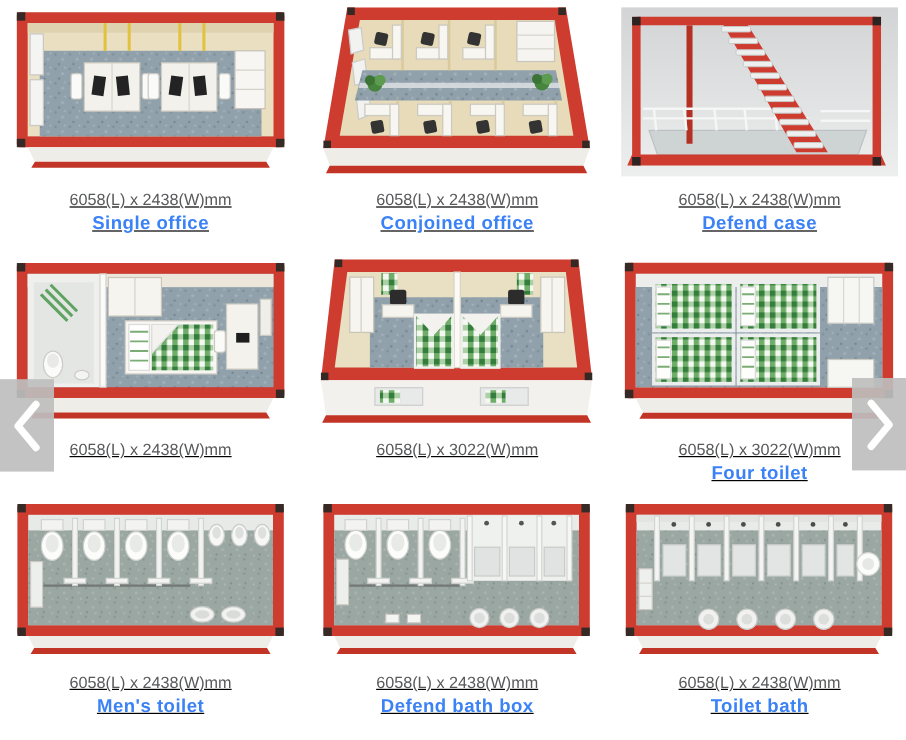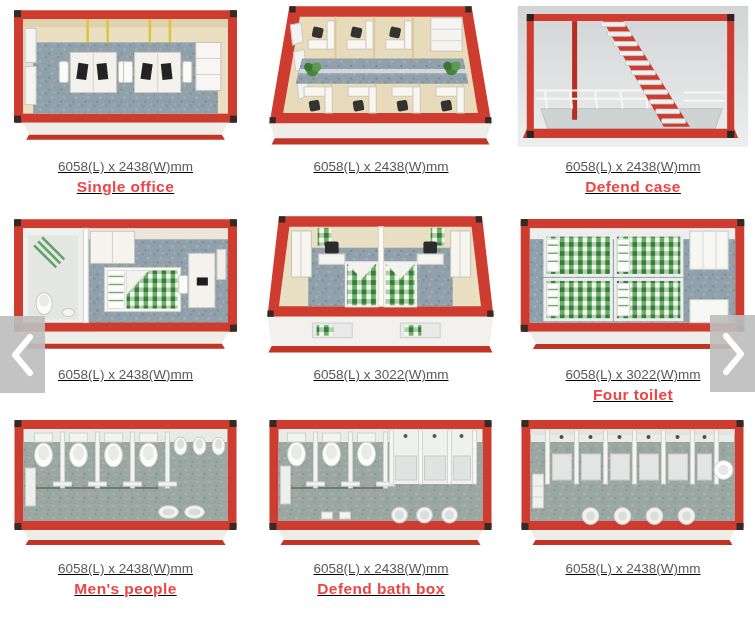--- a/index.html
+++ b/index.html
@@ -8,21 +8,21 @@
   .grid{display:grid;grid-template-columns:251px 260px 244px;grid-template-rows:206px 204px 207px;width:755px;height:617px;}
   .tile{display:flex;flex-direction:column;align-items:center;text-decoration:underline;}
   .tile.r1{padding-top:4px;}
   .tile.r2{padding-top:8px;}
   .tile.r3{padding-top:6px;}
   .art{height:150px;display:flex;align-items:center;justify-content:center;}
   .tile.r2 .art{height:148px;}
   .tile.r3 .art{height:140px;}
   .scene{display:block;}
   .dims{font-size:13.5px;color:#58595b;text-align:center;margin-top:4px;line-height:17px;}
-  .pname{font-size:15.5px;font-weight:bold;color:#ef4444;text-align:center;letter-spacing:.4px;margin-top:2px;line-height:20px;}
+  .pname{font-size:15.5px;font-weight:bold;color:#3b82f6;text-align:center;letter-spacing:.4px;margin-top:2px;line-height:20px;}
   .navbtn{position:absolute;width:45px;height:77px;background:rgba(190,190,190,.92);border:none;display:flex;align-items:center;justify-content:center;cursor:pointer;padding:0;}
   .navbtn.prev{left:0;top:316px;}
   .navbtn.next{right:0;top:315px;}
 </style>
 </head>
 <body>
 
 <svg width="0" height="0" style="position:absolute">
   <defs>
     <pattern id="gingham" width="9" height="9" patternUnits="userSpaceOnUse">
@@ -157,20 +157,21 @@
           <rect x="30" y="2" width="6" height="6" fill="#352925"></rect>
             <rect x="198" y="2" width="6" height="6" fill="#352925"></rect>
           <rect x="11" y="108" width="6" height="6" fill="#352925"></rect>
             <rect x="217" y="108" width="6" height="6" fill="#352925"></rect>
           <polygon points="11,114 223,114 218,128 16,128" fill="#efede8"></polygon>
           <polygon points="16,128 218,128 221,134 13,134" fill="#c23425"></polygon>
         </svg>
       </div>
       <figcaption style="margin:0">
         <div class="dims">6058(L) x 2438(W)mm</div>
+        <div class="pname">Conjoined office</div>
       </figcaption>
     </figure>
 
     <figure class="tile r1" style="margin:0">
       <div class="art">
         <svg class="scene" width="238" height="146" viewBox="0 0 235 145">
           <rect x="3" y="0" width="229" height="140" fill="url(#bgGrad)"></rect>
           <polygon points="26,102 206,102 199,122 33,122" fill="#ced3d4" stroke="#bcc1c2"></polygon>
           <rect x="57" y="15" width="5" height="98" fill="#b33023"></rect>
           <g stroke="#f5f6f5" stroke-width="2">
@@ -397,21 +398,21 @@
           <rect x="6" y="4" width="7" height="7" fill="#352a26"></rect>
             <rect x="221" y="4" width="7" height="7" fill="#352a26"></rect>
           <rect x="6" y="107" width="7" height="7" fill="#352a26"></rect>
             <rect x="221" y="107" width="7" height="7" fill="#352a26"></rect>
           <polygon points="15,114 219,114 214,124 20,124" fill="#efede7"></polygon>
           <polygon points="20,124 214,124 217,129 17,129" fill="#c23425"></polygon>
         </svg>
       </div>
       <figcaption style="margin:0">
         <div class="dims">6058(L) x 2438(W)mm</div>
-        <div class="pname">Men's people</div>
+        <div class="pname">Men's toilet</div>
       </figcaption>
     </figure>
 
     <figure class="tile r3" style="margin:0">
       <div class="art">
         <svg class="scene" width="246" height="140" viewBox="0 0 235 140">
           <rect x="6" y="4" width="222" height="110" rx="3" fill="#cd3c2f"></rect>
           <rect x="15" y="13" width="204" height="92" fill="#e9ebe9"></rect>
           <rect x="15" y="26" width="204" height="79" fill="url(#speckGrey)"></rect>
           <line x1="24" y1="72" x2="120" y2="72" stroke="#737875" stroke-width="2"></line>
@@ -518,20 +519,21 @@
           <rect x="6" y="4" width="7" height="7" fill="#352a26"></rect>
             <rect x="221" y="4" width="7" height="7" fill="#352a26"></rect>
           <rect x="6" y="107" width="7" height="7" fill="#352a26"></rect>
             <rect x="221" y="107" width="7" height="7" fill="#352a26"></rect>
           <polygon points="15,114 219,114 214,124 20,124" fill="#efede7"></polygon>
           <polygon points="20,124 214,124 217,129 17,129" fill="#c23425"></polygon>
         </svg>
       </div>
       <figcaption style="margin:0">
         <div class="dims">6058(L) x 2438(W)mm</div>
+        <div class="pname">Toilet bath</div>
       </figcaption>
     </figure>
 
   </div>
 
   <button class="navbtn prev">
     <svg width="26" height="44" viewBox="0 0 26 44">
       <polyline points="20,4 5,22 20,40" fill="none" stroke="#ffffff" stroke-width="6" stroke-linecap="round" stroke-linejoin="round"></polyline>
     </svg>
   </button>

